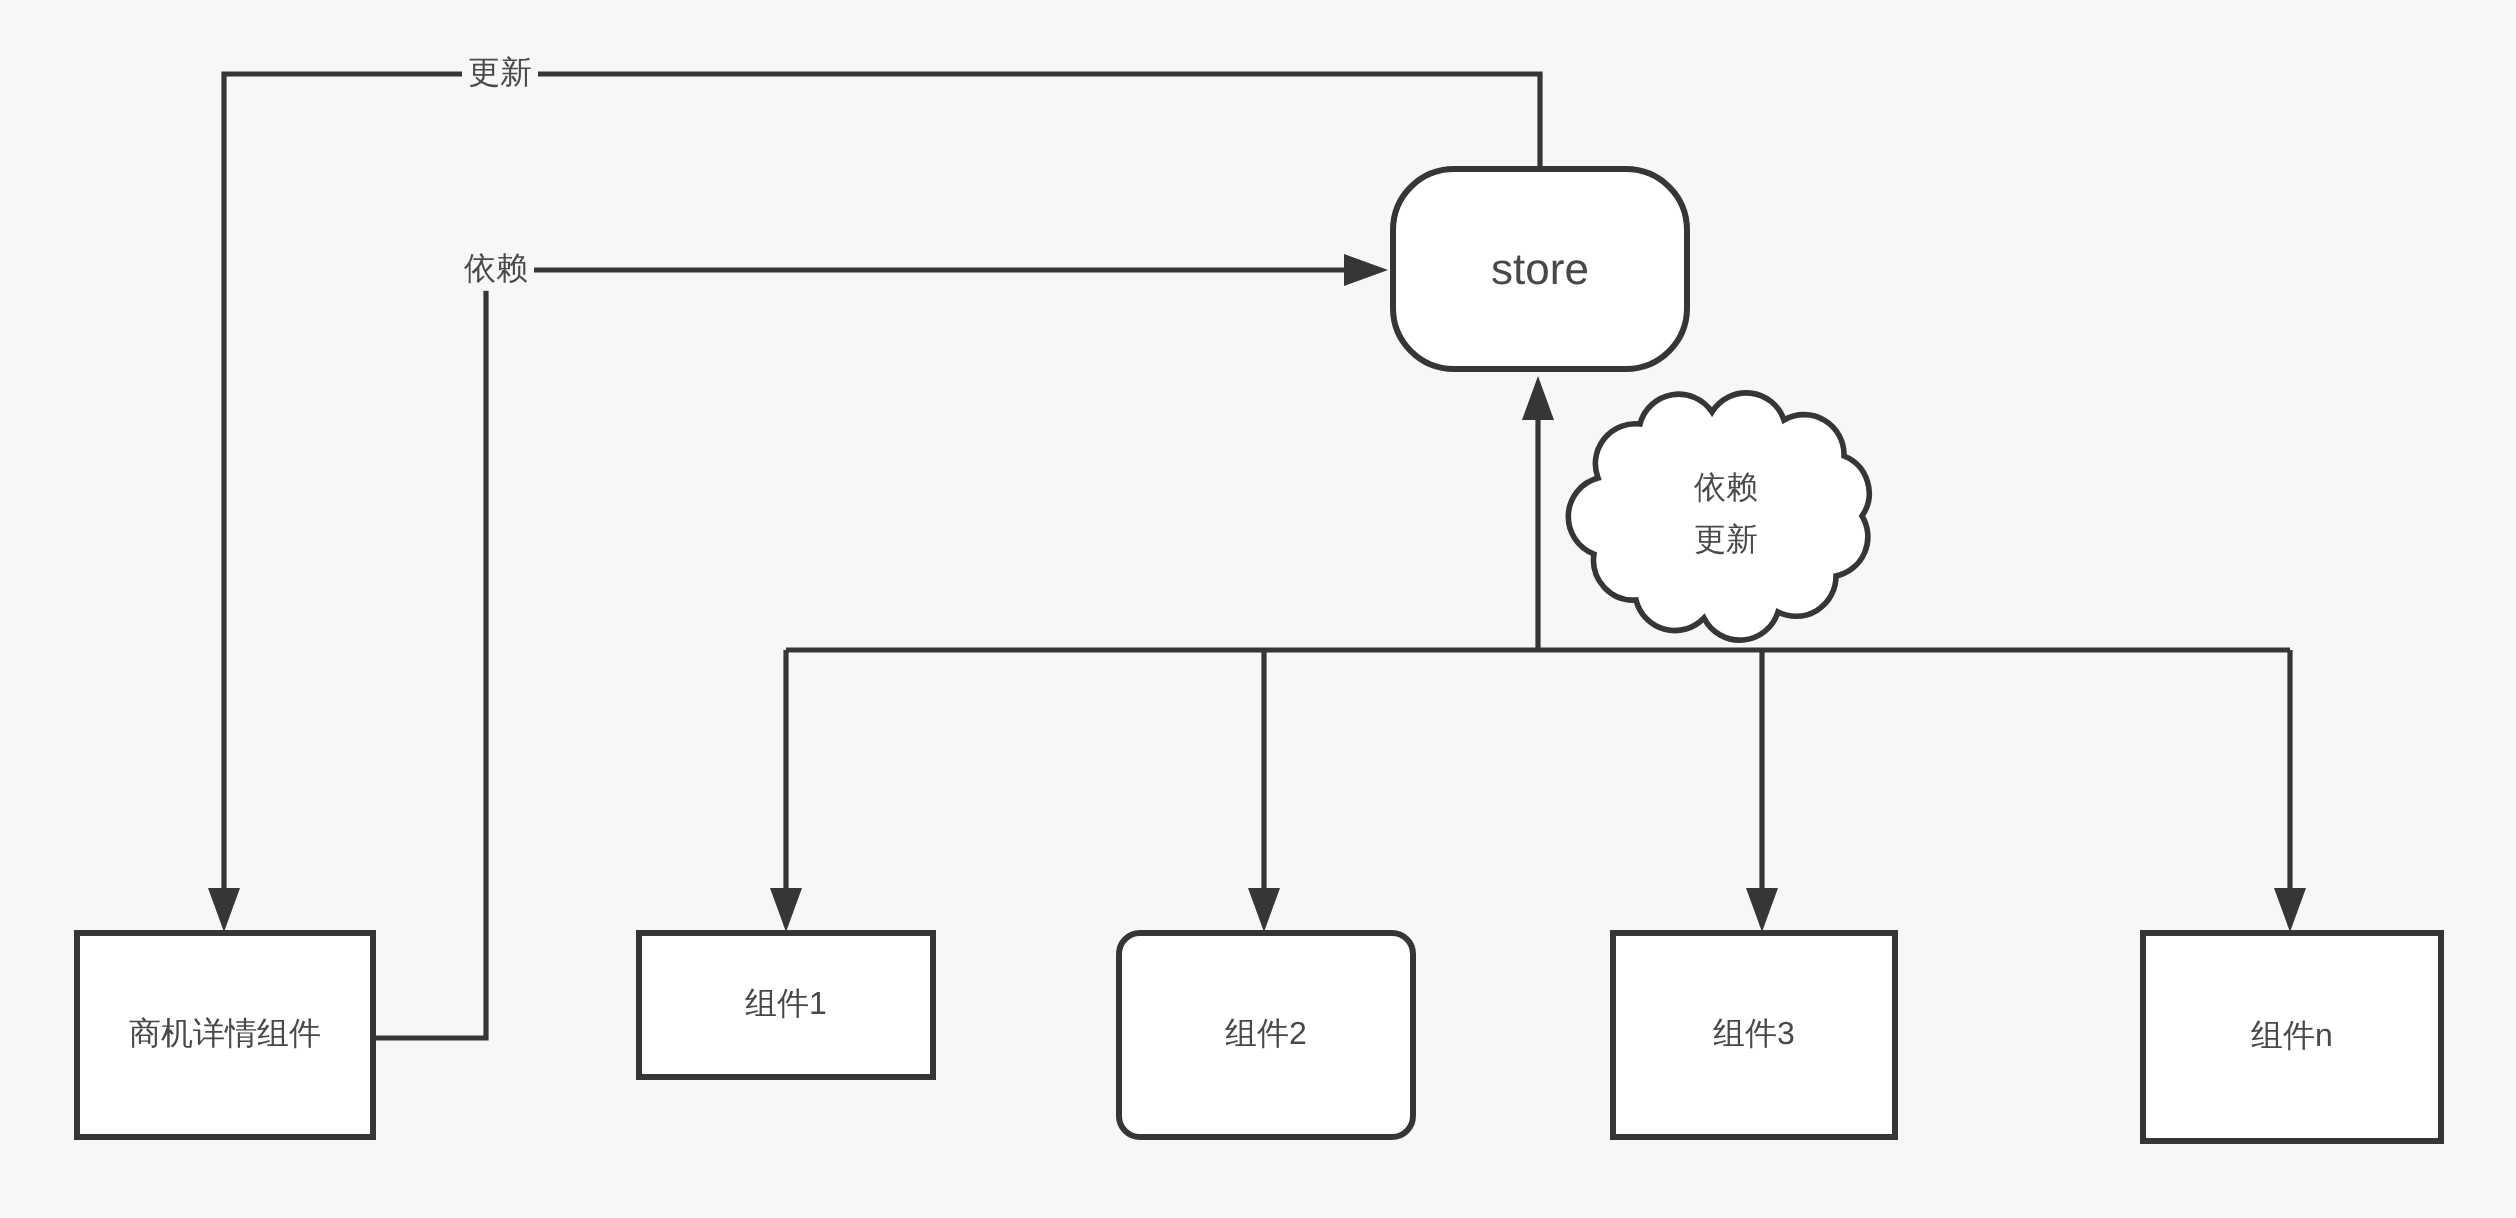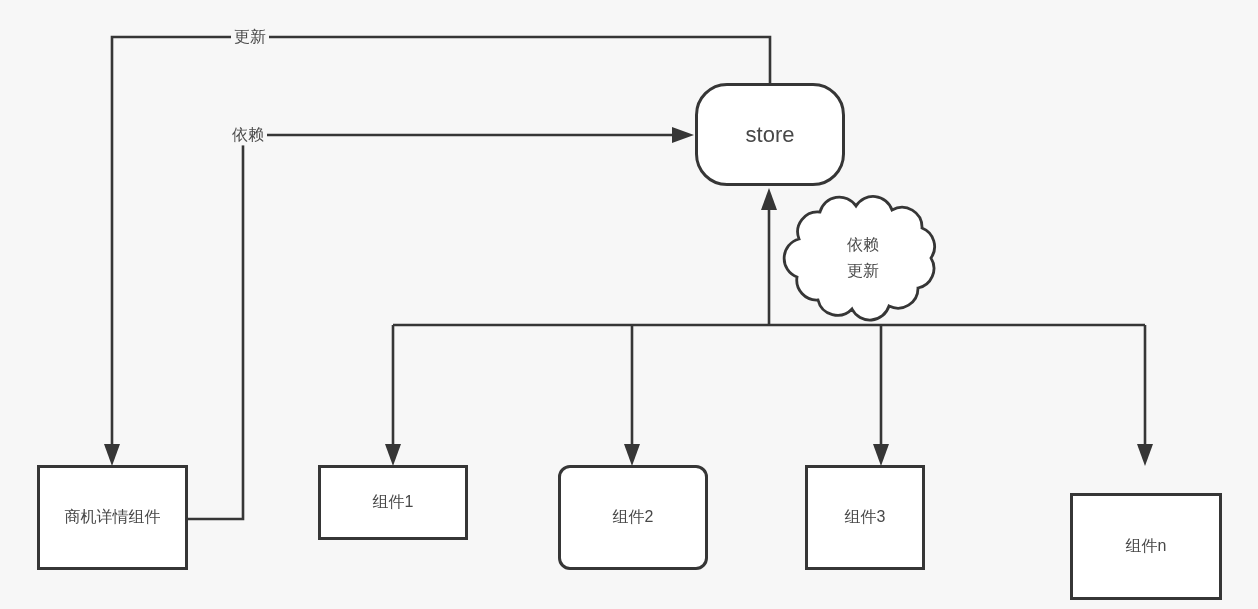--- a/index.html
+++ b/index.html
@@ -126,25 +126,25 @@
   </div>
 
   <div class="node" style="left:318px; top:465px; width:150px; height:75px;">
     <span>组件1</span>
   </div>
 
   <div class="node" style="left:558px; top:465px; width:150px; height:105px;border-radius:12px;">
     <span>组件2</span>
   </div>
 
-  <div class="node" style="left:805px; top:465px; width:120px; height:105px;align-items:center;">
+  <div class="node" style="left:805px; top:465px; width:144px; height:105px;align-items:center;">
     <span>组件3</span>
   </div>
 
-  <div class="node" style="left:1070px; top:465px; width:152px; height:107px;margin-top:28px;">
+  <div class="node" style="left:1070px; top:465px; width:152px; height:107px;">
     <span>组件n</span>
   </div>
 
   <span class="edge-label" style="left:250px; top:37px;">更新</span>
 
   <span class="edge-label" style="left:248px; top:135px;">依赖</span>
 
   <div class="cloud-text">
     <div>依赖</div>
     <div>更新</div>

